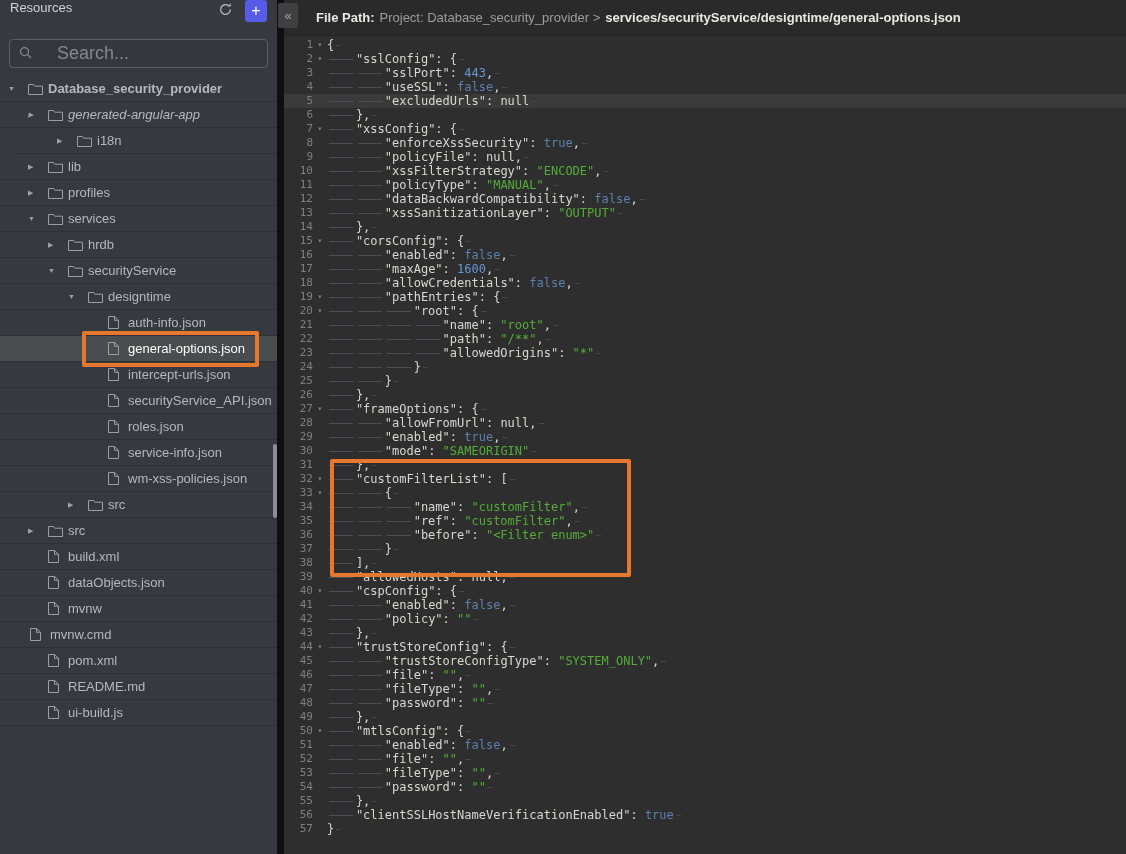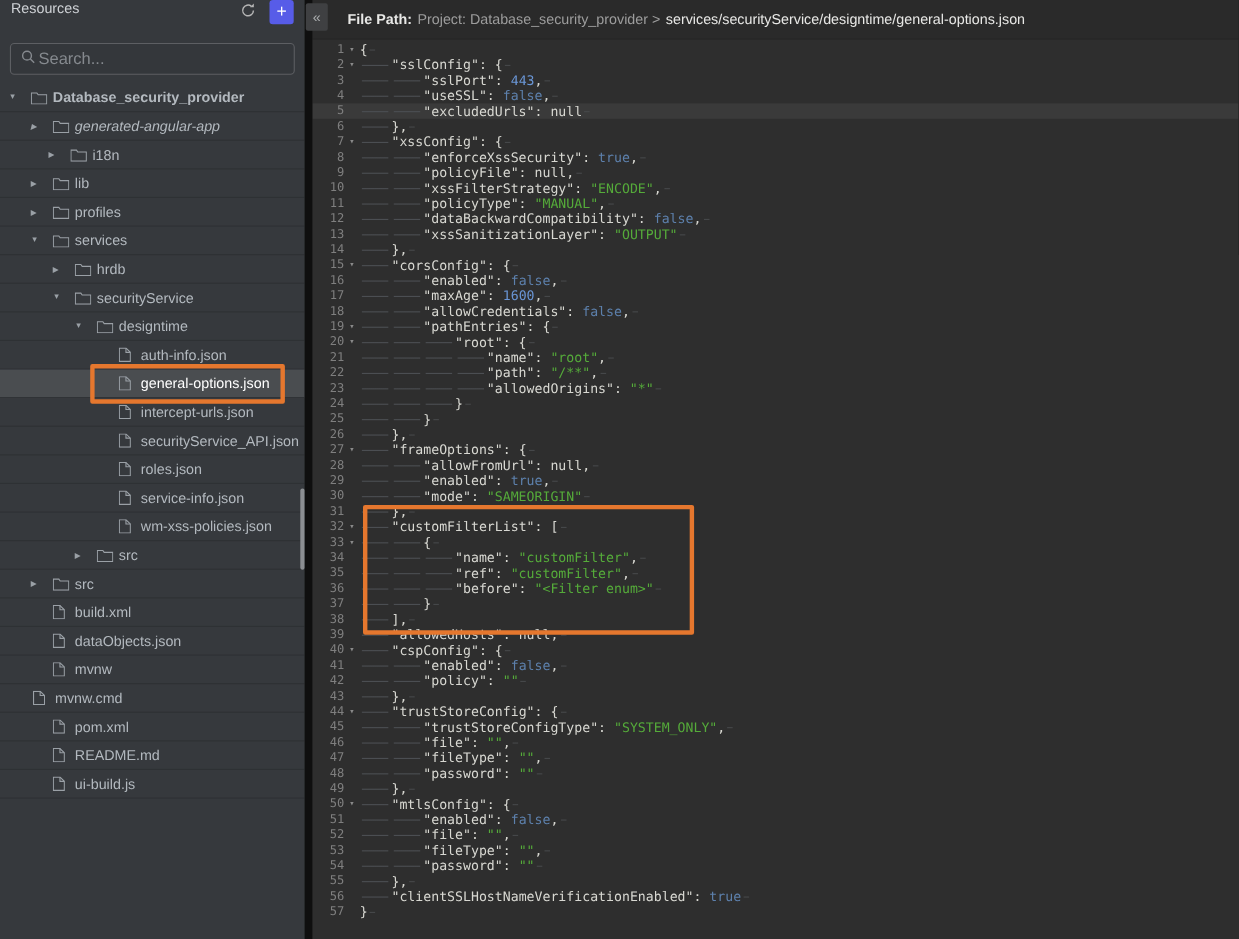--- a/index.html
+++ b/index.html
@@ -15,21 +15,21 @@
   }
   .sb-header { height:32px; display:flex; padding:0 10px; }
   .sb-title { flex:1; color:#cfd2d6; font-size:13px; }
   .icon-btn { width:22px; height:22px; display:flex; align-items:center; justify-content:center;
     border:none; background:transparent; cursor:pointer; }
   .add-btn { width:22px; height:22px; margin-left:9px; border-radius:3px; background:#575ce8;
     color:#fff; font-size:16px; line-height:1; display:flex; align-items:center; justify-content:center; border:none; cursor:pointer; }
   .search-wrap { margin:7px 9px 8px 9px; height:29px; border:1px solid #5d5f63; border-radius:4px;
     background:#34373b; display:flex; align-items:center; padding:0 9px; }
   .search-wrap input { flex:1; background:transparent; border:none; outline:none;
-    color:#5eead4; font-size:15px; margin-left:3px; font-family:"Liberation Sans", sans-serif; }
+    color:#5eead4; font-size:18px; margin-left:25px; font-family:"Liberation Sans", sans-serif; }
   .search-wrap input::placeholder { color:#85898e; }
   .tree { position:absolute; left:0; right:0; top:76px; }
   .tree-row { display:flex; align-items:center; height:26px; border-bottom:1px solid #2e3134; cursor:pointer; }
   .tree-row.selected { background:#4a4d50; }
   .tw { flex:0 0 20px; width:20px; display:flex; align-items:center; font-size:7px; color:#9aa0a6; }
   .ticon { flex:0 0 20px; width:20px; display:flex; align-items:center; }
   .tlabel { color:#b3b9bf; font-size:13px; white-space:nowrap; }
   .tree-row.selected .tlabel { color:#ffffff; }
   .sb-scroll { position:absolute; left:273px; top:444px; width:4px; height:74px;
     background:#8b8e92; border-radius:2px; z-index:6; }
@@ -37,21 +37,21 @@
   .divider { position:absolute; left:277px; top:0; width:7px; height:854px; background:#0f0f0f; z-index:4; }
   .collapse-btn { position:absolute; left:278px; top:3px; width:20px; height:25px; z-index:7;
     background:#3f4042; color:#a9abad; font-size:13px; display:flex; align-items:center; justify-content:center;
     border:none; border-radius:2px; cursor:pointer; }
   
   .main { position:absolute; left:284px; top:0; right:0; bottom:0; }
   .main-header { height:36px; background:#2a2a2a; border-bottom:1px solid #242424;
     display:flex; align-items:center; padding-left:32px; font-size:13px; white-space:nowrap; overflow:hidden; }
   .fp-label { color:#e8e8e6; font-weight:bold; }
   .fp-mid { color:#9d9d9d; margin:0 5px; }
-  .fp-path { color:#e8e8e6; font-weight:normal; }
+  .fp-path { color:#e8e8e6; font-weight:bold; }
   .editor { position:absolute; left:0; right:0; top:36px; bottom:0; background:#2e2e2e;
     padding-top:2px; font-family:"DejaVu Sans Mono", monospace; font-size:12px; }
   .code-line { display:flex; height:14px; line-height:14px; }
   .code-line.current { background:#3a3a3a; }
   .ln { flex:0 0 29px; text-align:right; color:#7f7f7f; font-size:11px; }
   .fold { flex:0 0 14px; text-align:center; color:#8a8a8a; font-size:8px; line-height:14px; cursor:pointer; }
   .ct { white-space:pre; }
   .tok-d { color:#d8d8d2; }
   .tok-s { color:#55ab3a; }
   .tok-n { color:#6a96d6; }
@@ -104,21 +104,21 @@
         </div>
         <div class="tree-row" style="padding-left: 28px; font-style: italic;">
           <span class="tw arrow">▶</span>
           <span class="ticon">
             <svg width="15" height="12" viewBox="0 0 15 12">
               <path d="M.5 1.5h5l1.2 1.7h7.8v8.3H.5z" fill="none" stroke="#9aa0a6"></path>
             </svg>
           </span>
           <span class="tlabel">generated-angular-app</span>
         </div>
-        <div class="tree-row" style="padding-left: 44px;">
+        <div class="tree-row" style="padding-left: 44px; margin-left: 13px;">
           <span class="tw arrow">▶</span>
           <span class="ticon">
             <svg width="15" height="12" viewBox="0 0 15 12">
               <path d="M.5 1.5h5l1.2 1.7h7.8v8.3H.5z" fill="none" stroke="#9aa0a6"></path>
             </svg>
           </span>
           <span class="tlabel">i18n</span>
         </div>
         <div class="tree-row" style="padding-left: 28px;">
           <span class="tw arrow">▶</span>

